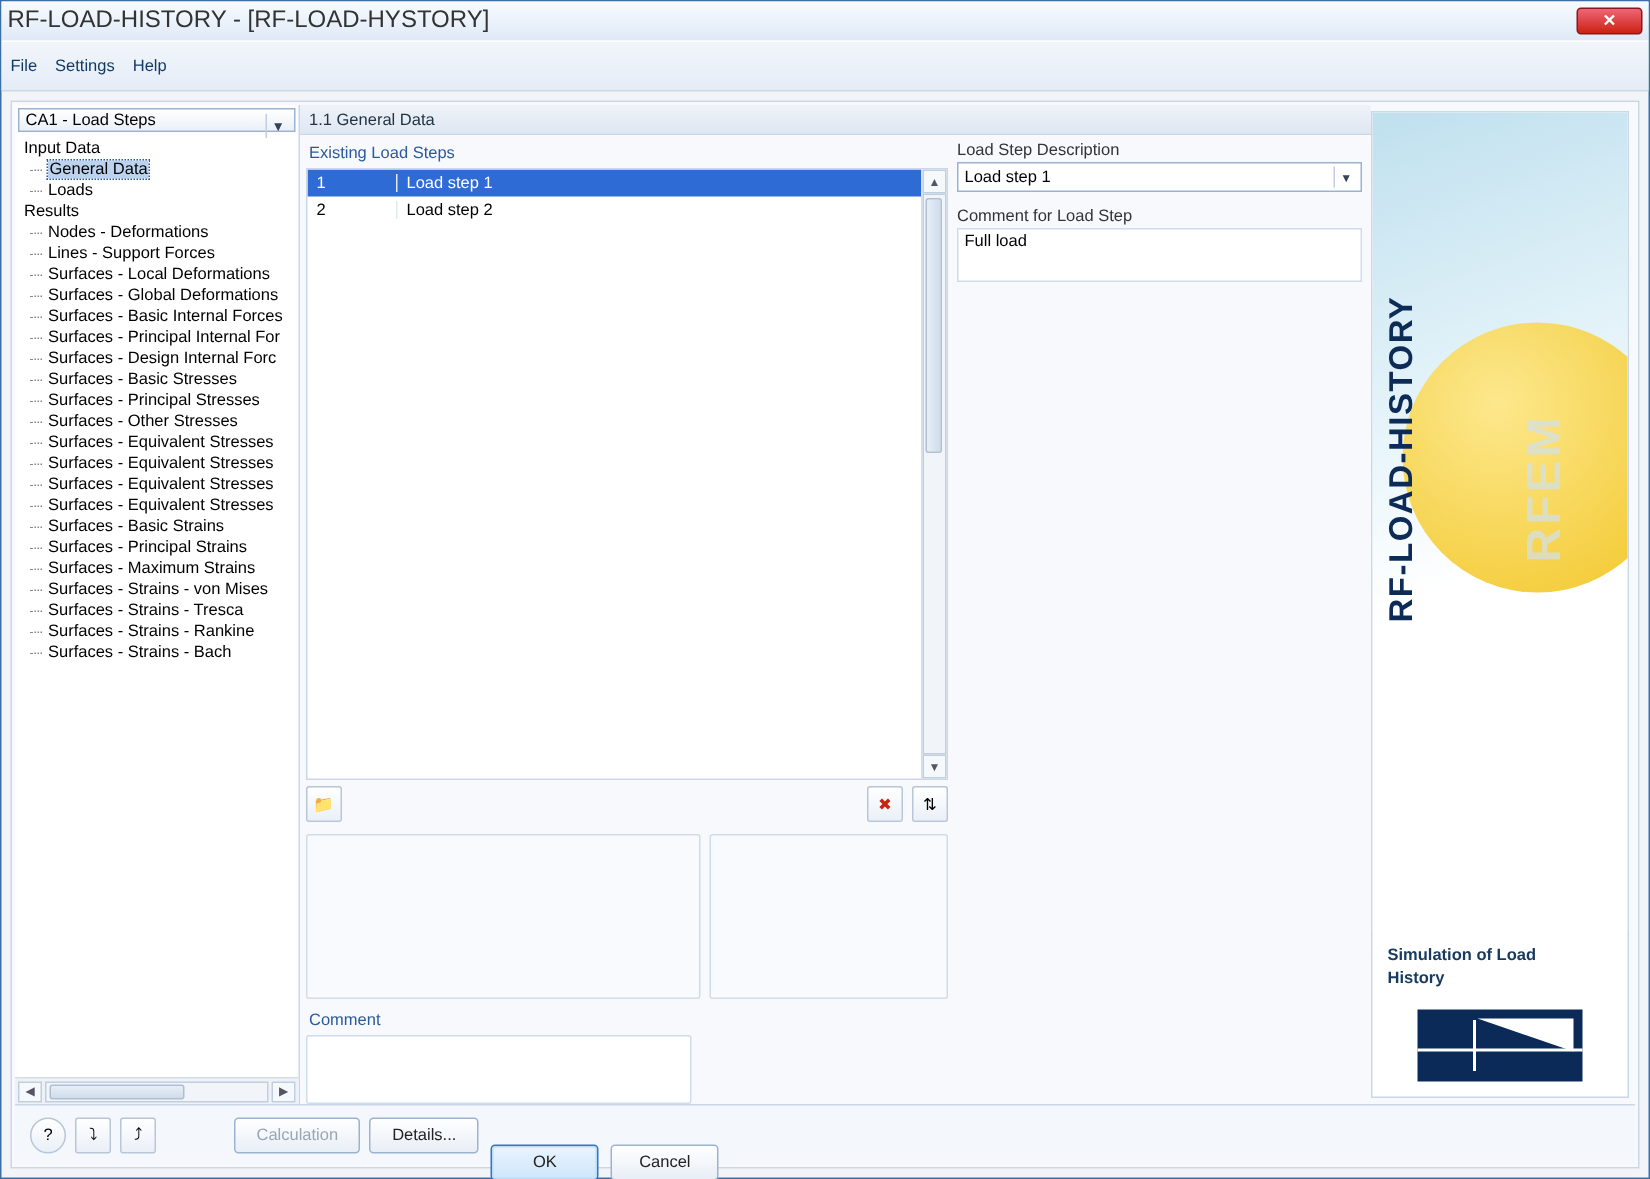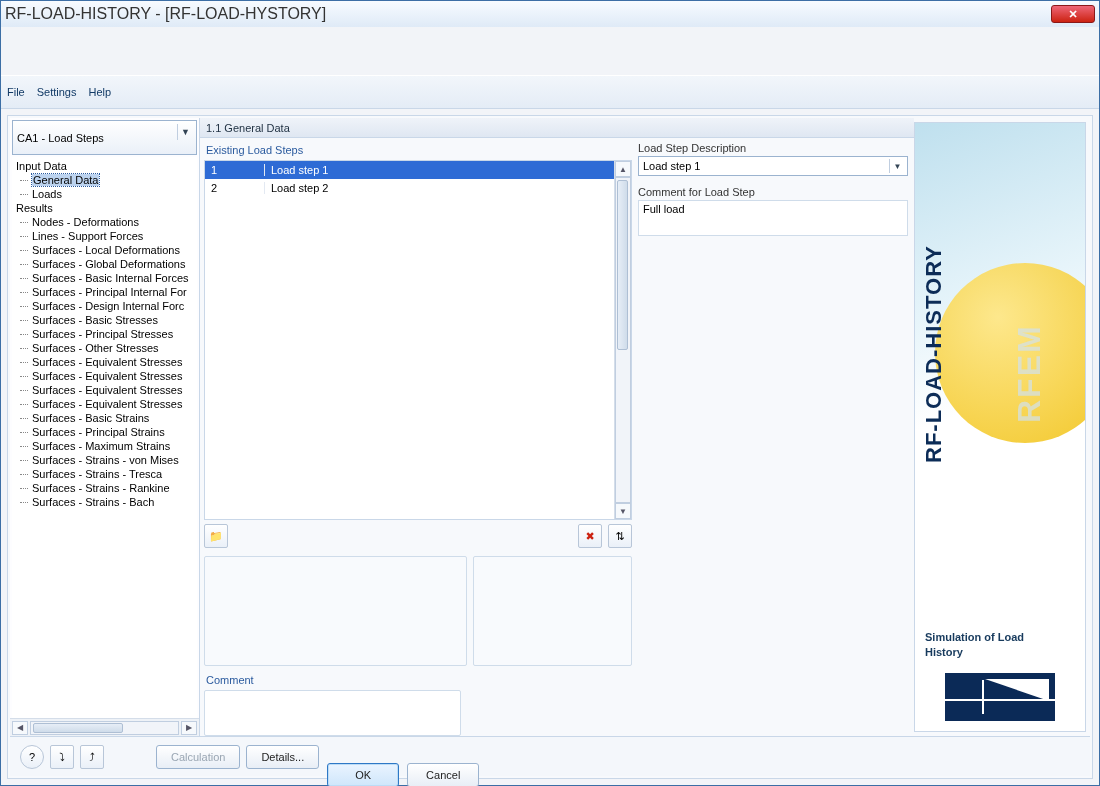--- a/index.html
+++ b/index.html
@@ -1,26 +1,26 @@
 <!DOCTYPE html>
 <html><head>
 <meta charset="utf-8">
 <style>
   * { box-sizing: border-box; font-family: "Segoe UI", Tahoma, sans-serif; font-size: 11px; }
   body { margin: 0; background: #fff; }
   .window { width: 1100px; height: 786px; border: 1px solid #3c6ea5; background: #f2f4f8; display: flex; flex-direction: column; }
   .titlebar { height: 26px; background: linear-gradient(#f7fbff,#dfeaf7); display: flex; align-items: center; padding: 0 4px; color: #333; }
   .titlebar .title { flex: 1; font-size: 16px; }
   .titlebar .close { width: 44px; height: 18px; background: linear-gradient(#e67,#c21); border: 1px solid #8a1818; border-radius: 3px; display:flex; align-items:center; justify-content:center; color:#fff; font-weight:bold; font-size:12px; line-height:1; cursor:pointer;}
-  .menubar { height: 22px; background: linear-gradient(#f2f6fb,#e4ecf6); border-top:1px solid #fff; border-bottom:1px solid #c9d7e8; display:flex; align-items:center; padding:16px 6px; gap:12px; color:#123a66;margin-top:48px;}
+  .menubar { height: 22px; background: linear-gradient(#f2f6fb,#e4ecf6); border-top:1px solid #fff; border-bottom:1px solid #c9d7e8; display:flex; align-items:center; padding:16px 6px; gap:12px; color:#123a66;}
   .menubar span { cursor:pointer; }
   .client { flex:1; margin:6px; border:1px solid #c9d7e8; background:#f7f9fc; display:flex; flex-direction:column; padding:2px; }
   .body { flex:1; display:flex; min-height:0; }
   .navcol { width:190px; display:flex; flex-direction:column; border-right:1px solid #c9d7e8; background:#fdfdff; }
-  .combo { height:35px; margin:2px; border:1px solid #9bb3cf; background:linear-gradient(#fff,#eaf0f8); display:flex; align-items:center; padding:0 4px; position:relative; cursor:pointer;}
+  .combo { height:16px; margin:2px; border:1px solid #9bb3cf; background:linear-gradient(#fff,#eaf0f8); display:flex; align-items:center; padding:0 4px; position:relative; cursor:pointer;}
   .combo .arrow { position:absolute; right:3px; top:3px; width:16px; height:16px; border-left:1px solid #c0cee0; display:flex; align-items:center; justify-content:center; font-size:9px; color:#345;}
   .tree { flex:1; overflow:auto; padding:2px 0 2px 2px; background:#fff; margin:0 2px;}
   .tree-root { color:#000; padding:1px 2px; }
   .tree-item { padding:1px 0 1px 18px; white-space:nowrap; color:#000; cursor:pointer; position:relative;}
   .tree-item::before { content:""; position:absolute; left:6px; top:50%; width:8px; border-top:1px dotted #888;}
   .tree-item.sel span.lbl { background:#bcd3ef; outline:1px dotted #2a5a9e; color:#000; padding:0 1px;}
   .hscroll { height:18px; background:#eef2f7; border-top:1px solid #d4dde9; display:flex; align-items:center; padding:0 2px; gap:2px;}
   .hscroll .btn { width:16px; height:14px; border:1px solid #c0cee0; background:#f6f9fc; font-size:8px; display:flex; align-items:center; justify-content:center; color:#556;}
   .hscroll .track { flex:1; height:14px; border:1px solid #c0cee0; background:#f1f4f9; position:relative;}
   .hscroll .thumb { position:absolute; left:2px; top:1px; height:10px; width:90px; background:linear-gradient(#e7eef7,#cfdcea); border:1px solid #aebfd4; border-radius:2px;}

